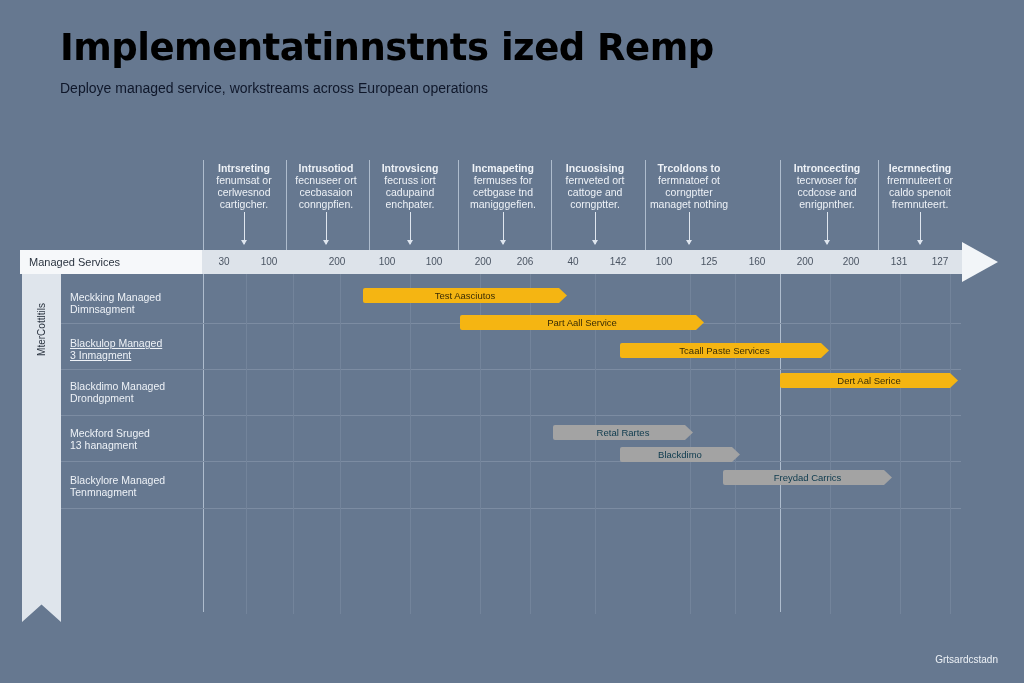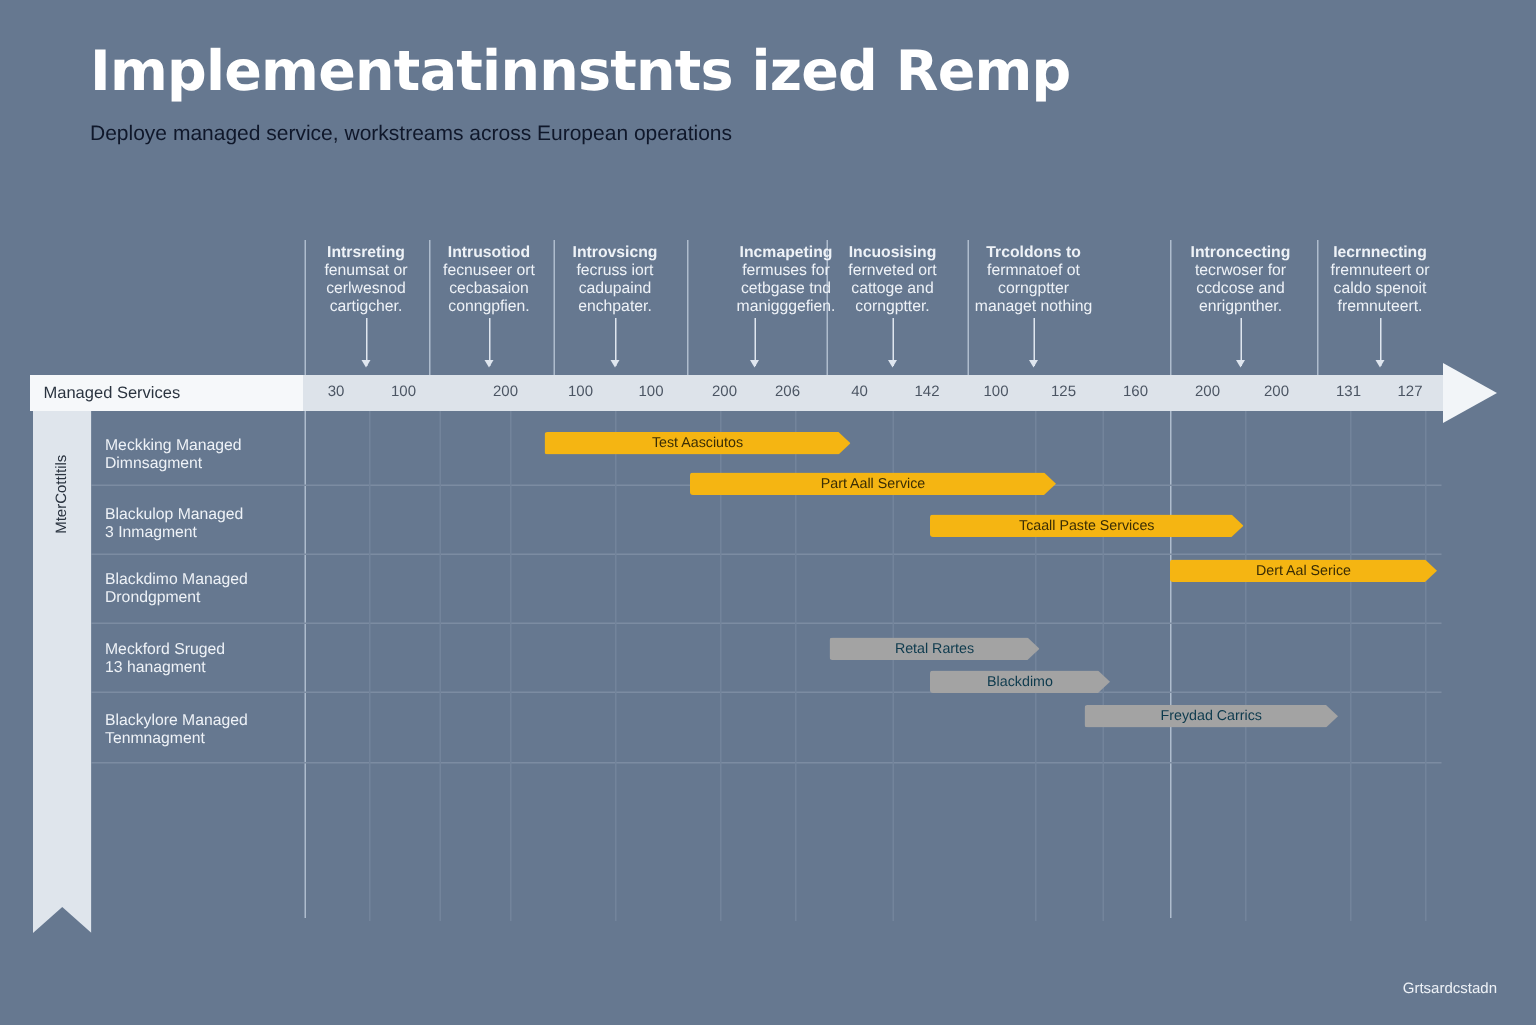--- a/index.html
+++ b/index.html
@@ -5,21 +5,21 @@
   html, body { margin: 0; padding: 0; }
   body {
     width: 1024px; height: 683px; overflow: hidden; position: relative;
     background: #667890;
     font-family: "Liberation Sans", "DejaVu Sans", sans-serif;
     color: #eef2f7;
   }
   .title {
     position: absolute; left: 60px; top: 26px;
     font-family: "DejaVu Sans", sans-serif;
-    font-size: 37px; font-weight: bold; color: #ffffff; letter-spacing: -0.5px;
+    font-size: 37px; font-weight: bold; color: #000000; letter-spacing: -0.5px;
     white-space: nowrap;
   }
   .subtitle {
     position: absolute; left: 60px; top: 80px; font-size: 14px; color: #0f172a; white-space: nowrap;
   }
   .sep {
     position: absolute; width: 1px; background: #aebccd;
   }
   .anno {
     position: absolute; top: 162px; width: 90px; text-align: center;
@@ -108,21 +108,21 @@
       <div>conngpfien.</div>
     </div>
     <div class="anno-arrow" style="left: 326px; top: 212px; height: 32px;"></div>
     <div class="anno" style="left: 365px;">
       <div class="head">Introvsicng</div>
       <div>fecruss iort</div>
       <div>cadupaind</div>
       <div>enchpater.</div>
     </div>
     <div class="anno-arrow" style="left: 410px; top: 212px; height: 32px;"></div>
-    <div class="anno" style="left: 458px; margin-left: 21px;">
+    <div class="anno" style="left: 458px;">
       <div class="head">Incmapeting</div>
       <div>fermuses for</div>
       <div>cetbgase tnd</div>
       <div>manigggefien.</div>
     </div>
     <div class="anno-arrow" style="left: 503px; top: 212px; height: 32px;"></div>
     <div class="anno" style="left: 550px;">
       <div class="head">Incuosising</div>
       <div>fernveted ort</div>
       <div>cattoge and</div>
@@ -198,21 +198,21 @@
 <div class="ribbon"></div>
 <div class="ribbon-text">
   <span>MterCottltils</span>
 </div>
 
 <div id="rowlabels">
     <div class="row-label" style="top: 291px;">
       <div>Meckking Managed</div>
       <div>Dimnsagment</div>
     </div>
-    <div class="row-label" style="top: 337px;">
+    <div class="row-label" style="top: 337px; text-decoration: underline;">
       <div>Blackulop Managed</div>
       <div>3 Inmagment</div>
     </div>
     <div class="row-label" style="top: 380px;">
       <div>Blackdimo Managed</div>
       <div>Drondgpment</div>
     </div>
     <div class="row-label" style="top: 427px;">
       <div>Meckford Sruged</div>
       <div>13 hanagment</div>

